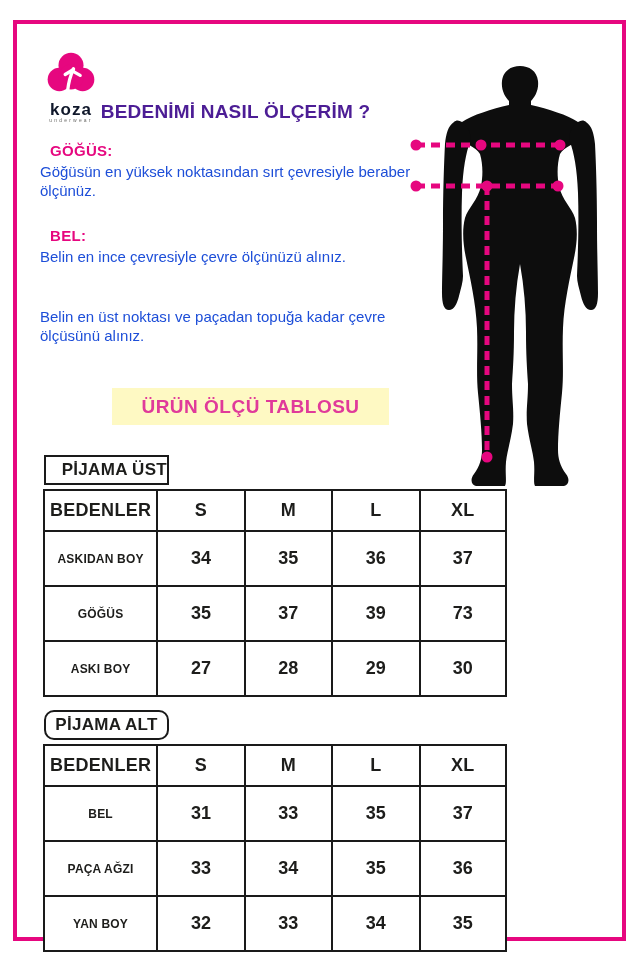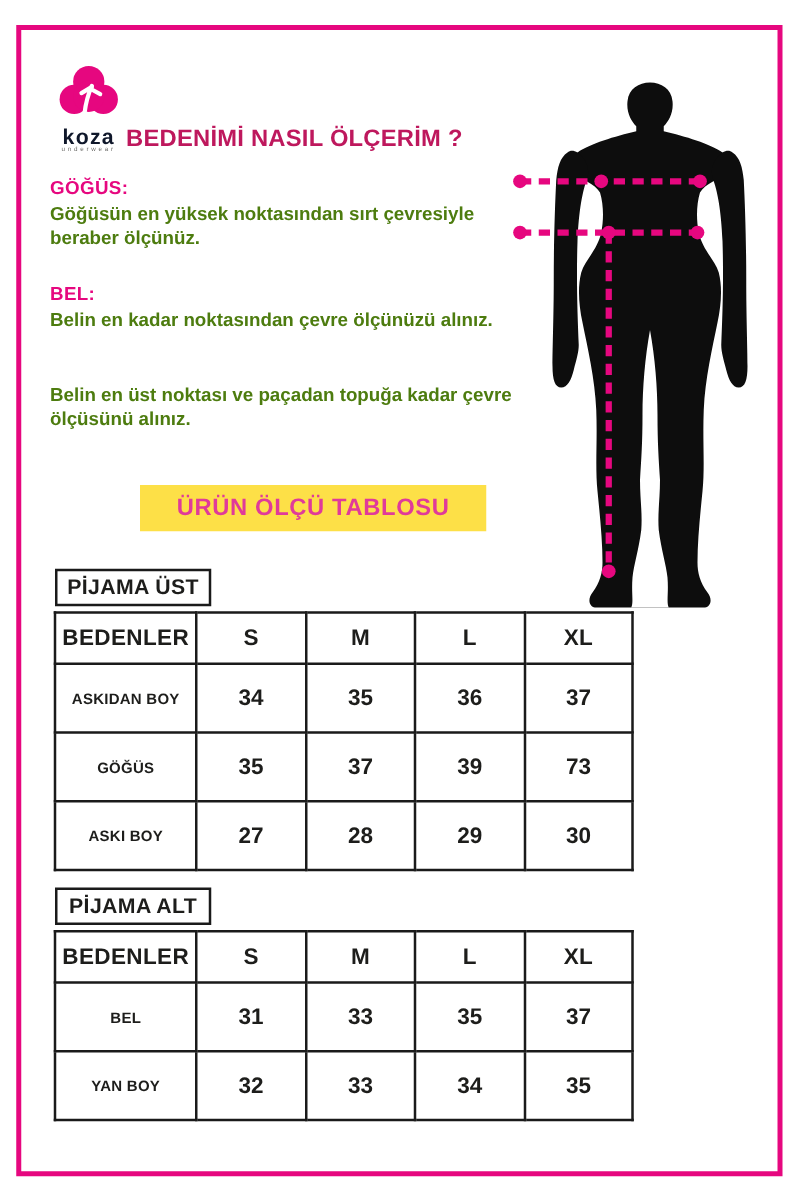--- a/index.html
+++ b/index.html
@@ -22,48 +22,48 @@
     font-size:17px; font-weight:bold; color:#0f172a; letter-spacing:1px;
     line-height:15px; text-align:center; width:62px;
   }
   .logo-sub {
     font-size:5px; color:#6b6b68; letter-spacing:2.2px; text-align:center;
     width:62px; line-height:6px;
   }
   
   .title {
     position:absolute; left:88px; top:101px; width:295px;
-    font-size:19px; font-weight:bold; color:#be185d; text-align:center;
+    font-size:19px; font-weight:bold; color:#4c1d95; text-align:center;
     letter-spacing:0.2px;
   }
   .section { position:absolute; left:40px; width:382px; }
-  .section-heading { font-size:15px; font-weight:bold; color:#e6077f; letter-spacing:0.3px; }
-  .section-text { font-size:15px; color:#4d7c0f; line-height:19px; margin-top:3px;font-weight:bold; }
+  .section-heading { font-size:15px; font-weight:bold; color:#e6077f; letter-spacing:0.3px;margin-left:10px; }
+  .section-text { font-size:15px; color:#1d4ed8; line-height:19px; margin-top:3px; }
   .sec1 { top:142px; }
   .sec2 { top:227px; }
   .sec3 { top:304px; }
   
   .banner {
     position:absolute; left:112px; top:388px; width:277px; height:37px;
-    background:#fde047; text-align:center;
+    background:#fef9c3; text-align:center;
   }
   .banner span {
     font-size:19px; font-weight:bold; color:#e03a9a; line-height:37px; letter-spacing:0.5px;
   }
   
   .figure-svg { position:absolute; left:410px; top:58px; }
   
   .table-label {
     position:absolute; left:44px; width:125px; height:30px;
     border:2px solid #1a1a1a; background:#fff;
     font-size:17px; font-weight:bold; text-align:center; line-height:26px;
     letter-spacing:0.3px;
   }
-  .tl1 { top:455px; }
-  .tl2 { top:710px; }
+  .tl1 { top:455px;text-align:right; }
+  .tl2 { top:710px;border-radius:10px; }
   table.size-table {
     position:absolute; left:43px; width:464px;
     border-collapse:collapse; table-layout:fixed; background:#fff;
   }
   .st1 { top:489px; }
   .st2 { top:744px; }
   table.size-table td {
     border:2px solid #1a1a1a; text-align:center; vertical-align:middle;
     background:#fff;
   }
@@ -100,21 +100,21 @@
 </div>
 
 <div class="title">BEDENİMİ NASIL ÖLÇERİM ?</div>
 
 <div class="section sec1">
   <div class="section-heading">GÖĞÜS:</div>
   <div class="section-text">Göğüsün en yüksek noktasından sırt çevresiyle beraber ölçünüz.</div>
 </div>
 <div class="section sec2">
   <div class="section-heading">BEL:</div>
-  <div class="section-text">Belin en kadar noktasından çevre ölçünüzü alınız.</div>
+  <div class="section-text">Belin en ince çevresiyle çevre ölçünüzü alınız.</div>
 </div>
 <div class="section sec3">
   <div class="section-text">Belin en üst noktası ve paçadan topuğa kadar çevre ölçüsünü alınız.</div>
 </div>
 
 <svg class="figure-svg" width="195" height="430" viewBox="0 0 195 430">
   <g fill="#0d0d0d">
 
     <path d="M110,8
       C101,8 93,13 92,23 C91,32 95,39 99,43 L99,47
@@ -220,20 +220,27 @@
     <td class="c-size">XL</td>
   </tr>
   <tr>
     <td class="row-label">BEL</td>
     <td class="val">31</td>
     <td class="val">33</td>
     <td class="val">35</td>
     <td class="val">37</td>
   </tr>
   <tr>
+    <td class="row-label">PAÇA AĞZI</td>
+    <td class="val">33</td>
+    <td class="val">34</td>
+    <td class="val">35</td>
+    <td class="val">36</td>
+  </tr>
+  <tr>
     <td class="row-label">YAN BOY</td>
     <td class="val">32</td>
     <td class="val">33</td>
     <td class="val">34</td>
     <td class="val">35</td>
   </tr>
 </tbody>
   </table>
 
 </body></html>

